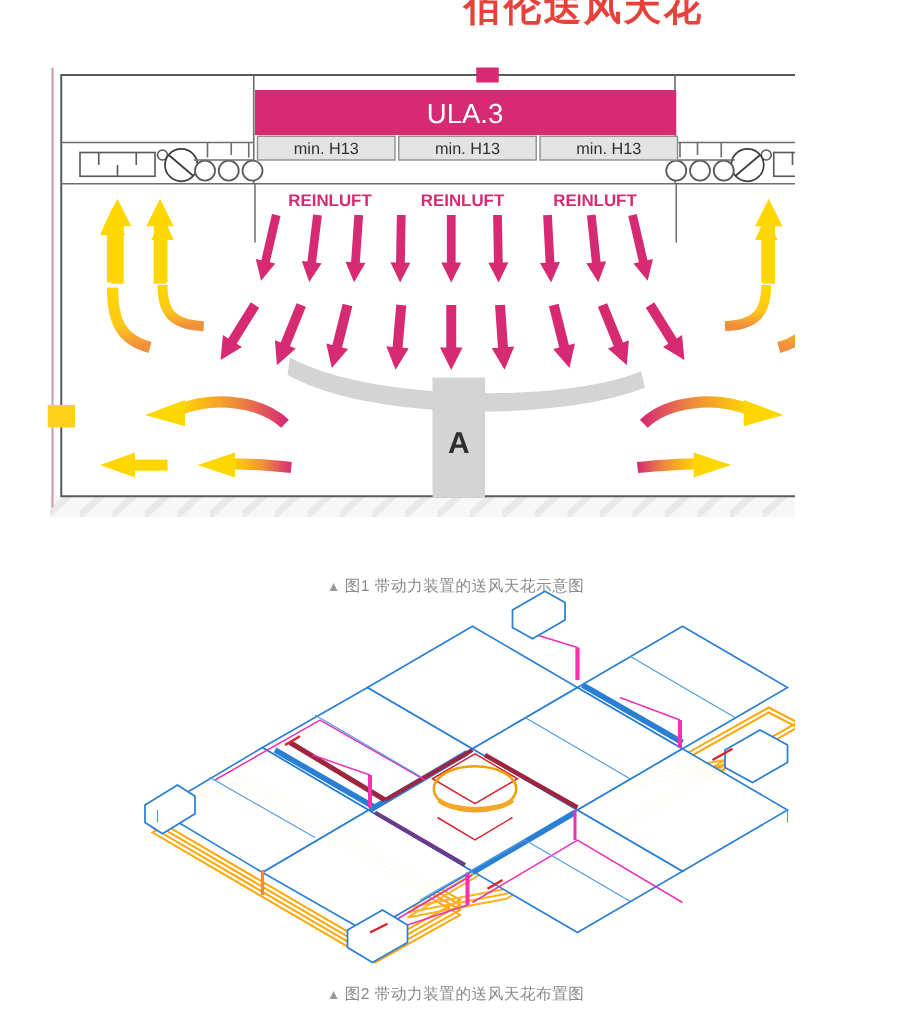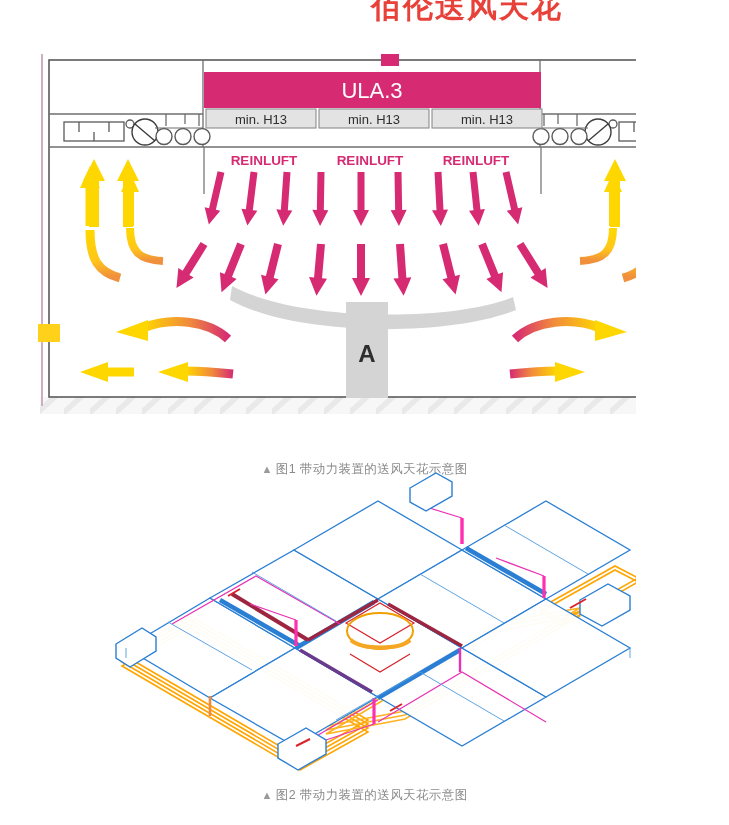--- a/index.html
+++ b/index.html
@@ -411,16 +411,16 @@
       <g fill="none" stroke="#d8232a" stroke-width="2">
         <path d="M 186,288 L 200,281"></path>
         <path d="M 460,150 L 476,141"></path>
         <path d="M 118,138 L 130,131"></path>
         <path d="M 280,253 L 292,246"></path>
       </g>
     </svg>
   </div>
 
   <div class="caption" id="cap2">
-    <span class="cap-tri">▲</span><span>图2 带动力装置的送风天花示意图</span>
+    <span class="cap-tri">▲</span><span>图2 带动力装置的送风天花布置图</span>
   </div>
 
 </div>
 
 </body></html>

